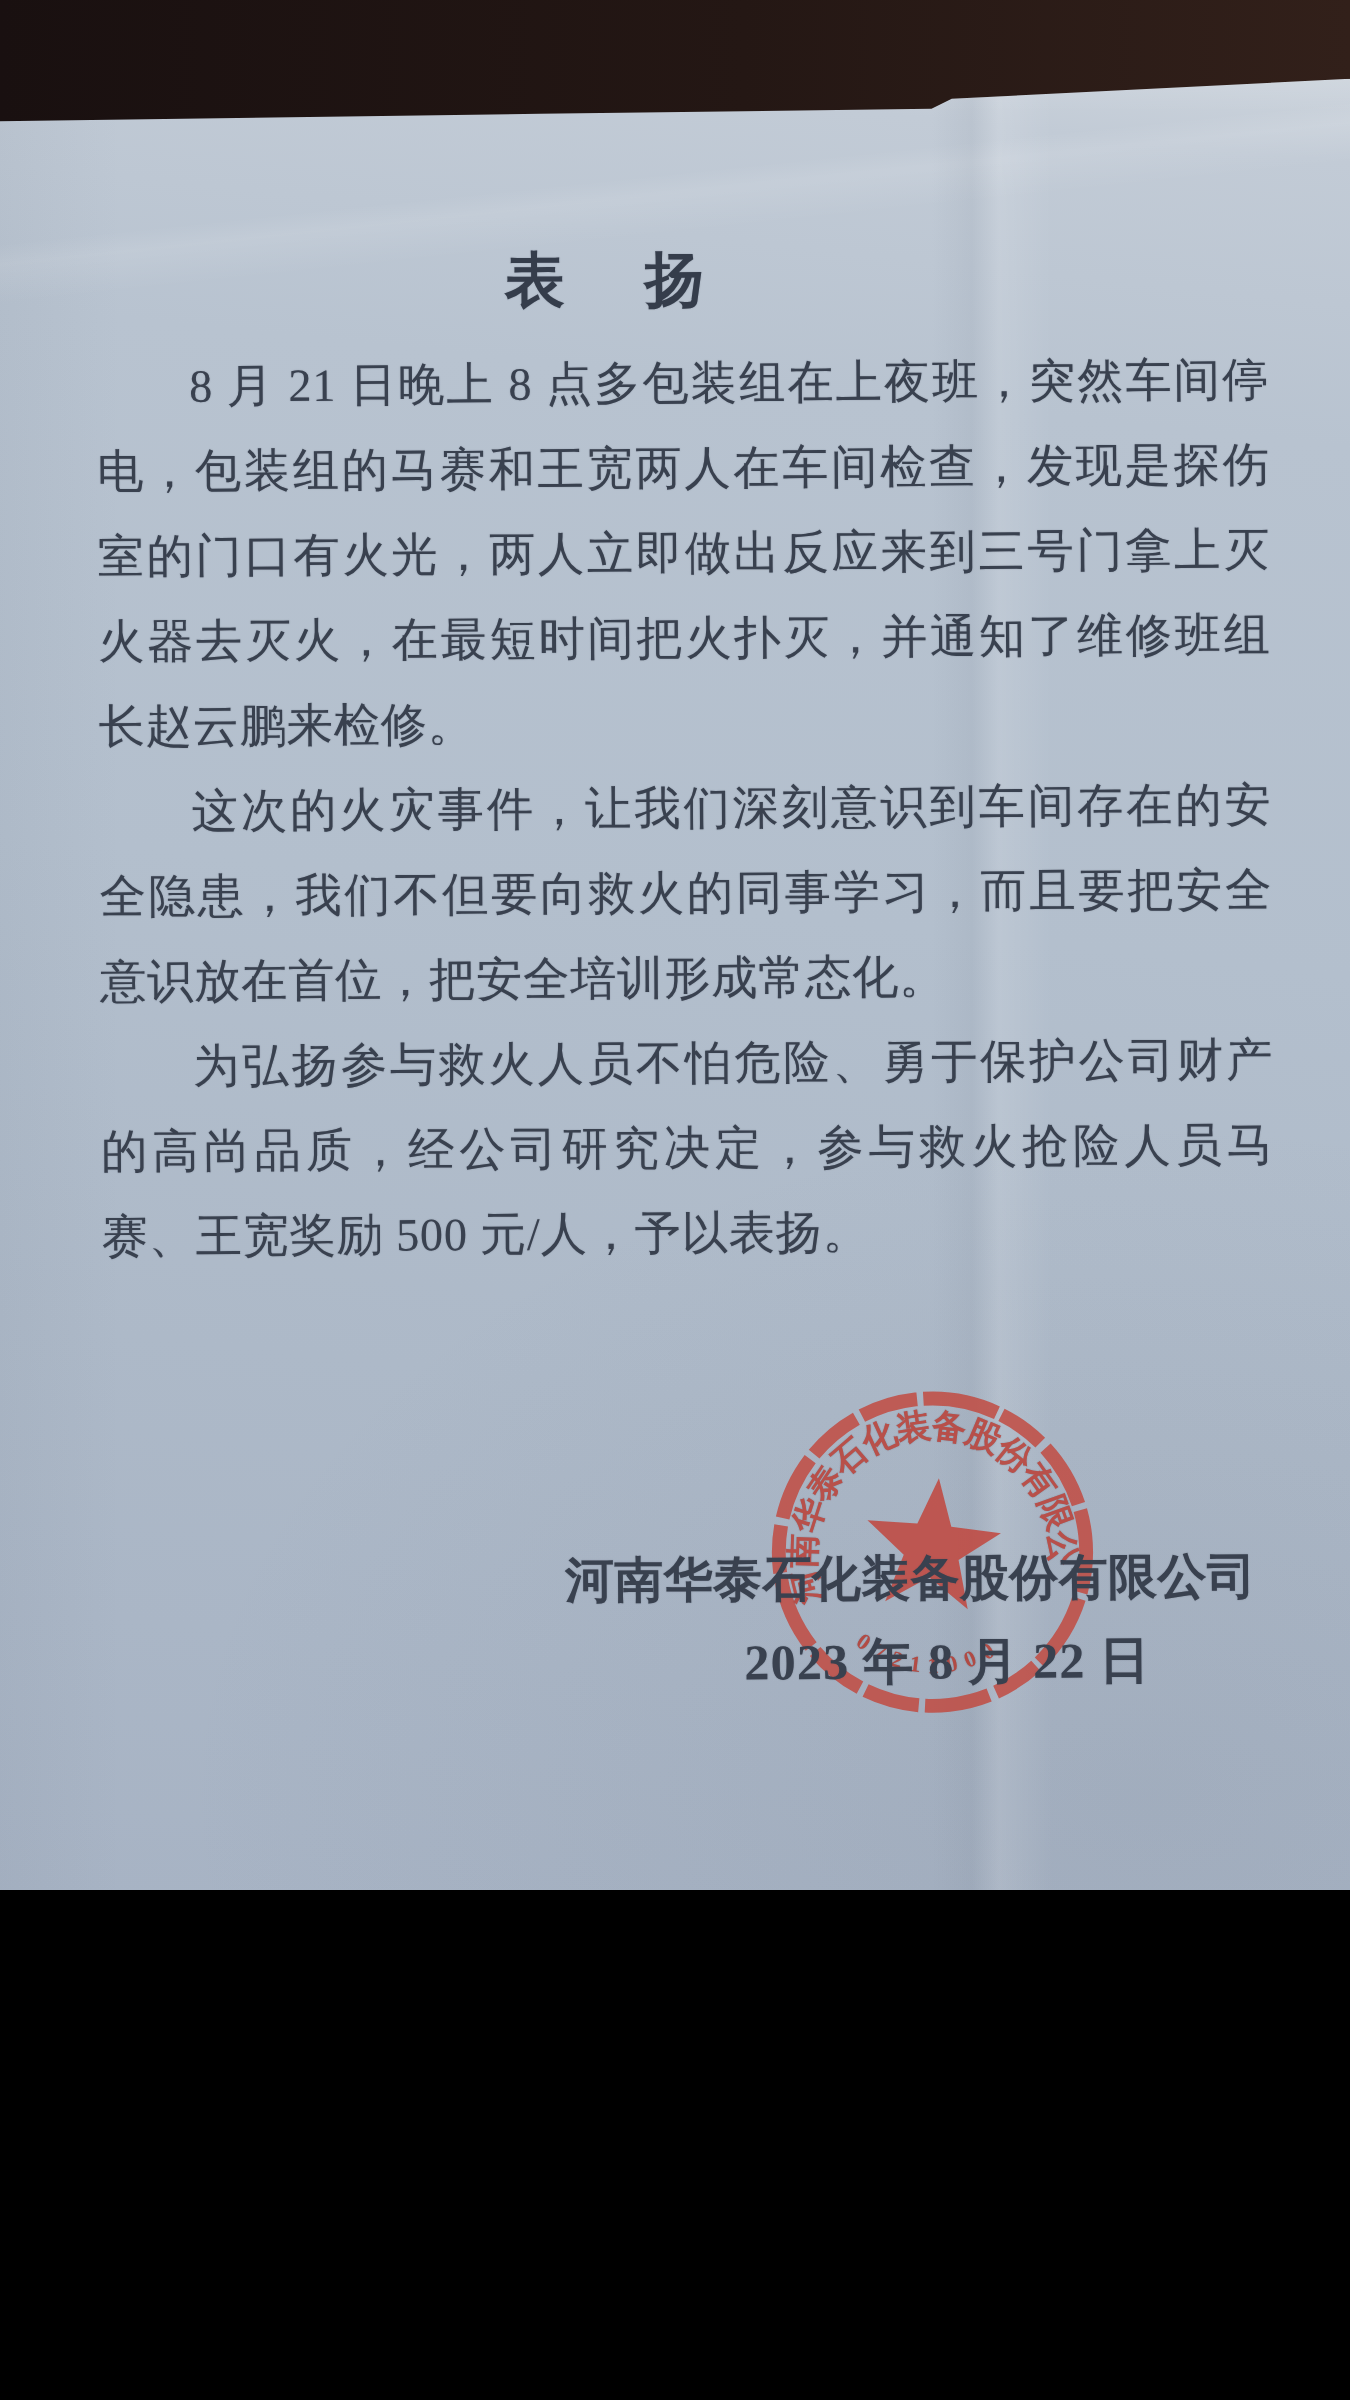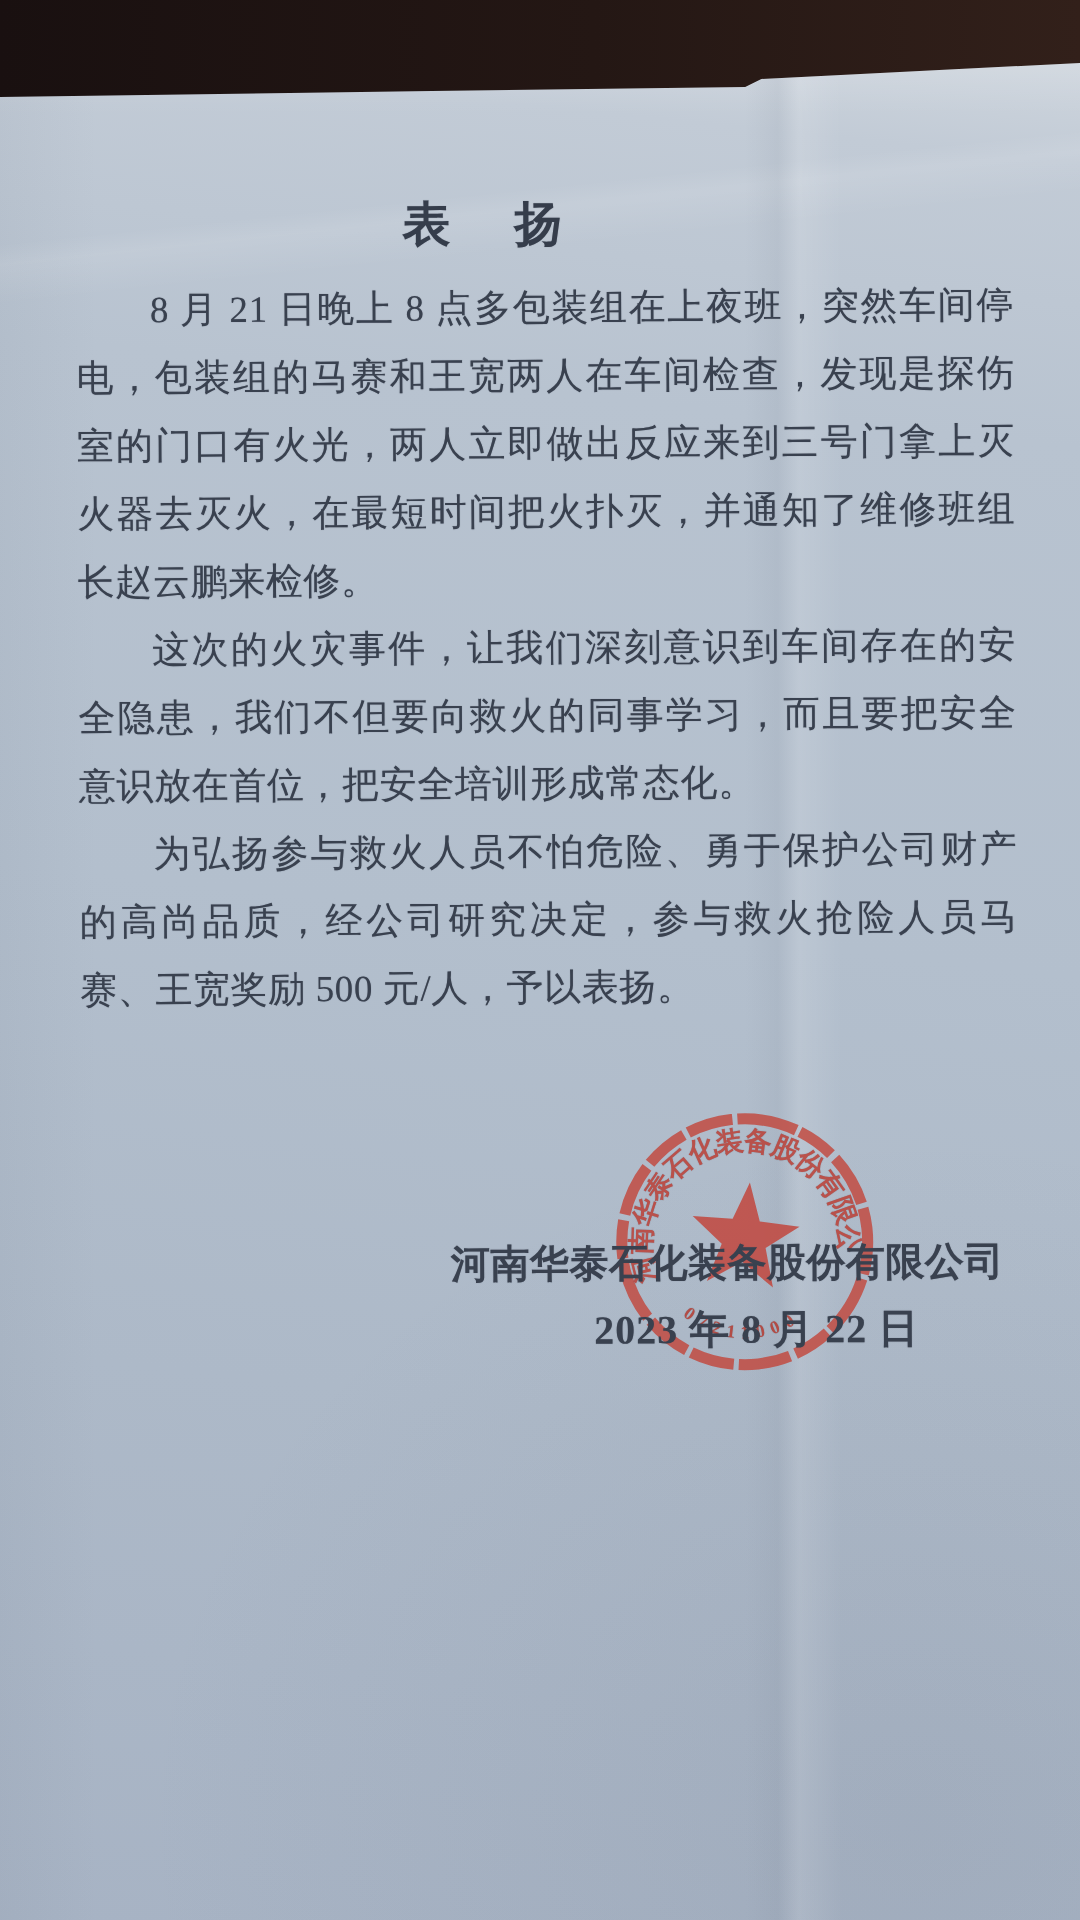--- a/index.html
+++ b/index.html
@@ -1,19 +1,19 @@
 <!DOCTYPE html>
 <html><head>
 <meta charset="utf-8">
 <style>
   html, body { margin: 0; padding: 0; background: #000; }
   .photo {
     position: relative;
     width: 1080px;
-    height: 1920px;
+    height: 1512px;
     overflow: hidden;
     background: linear-gradient(90deg, #191010 0%, #241714 55%, #32201a 100%);
     font-family: "Liberation Serif", "DejaVu Serif", serif;
   }
   
   .paper {
     position: absolute;
     left: 0; top: 0; right: 0; bottom: 0;
     clip-path: polygon(0 97px, 40% 91px, 69% 87px, 70.5% 79px, 100% 63px, 100% 100%, 0 100%);
     background: linear-gradient(186deg,

